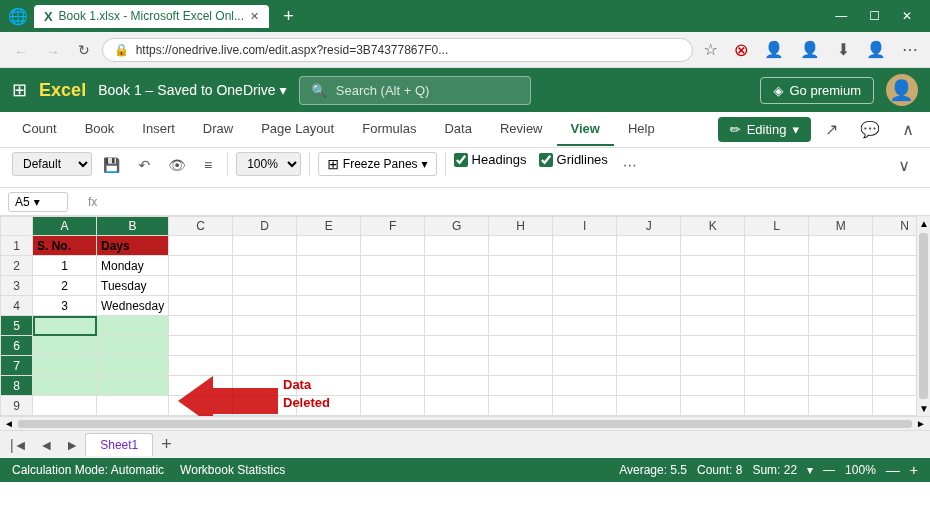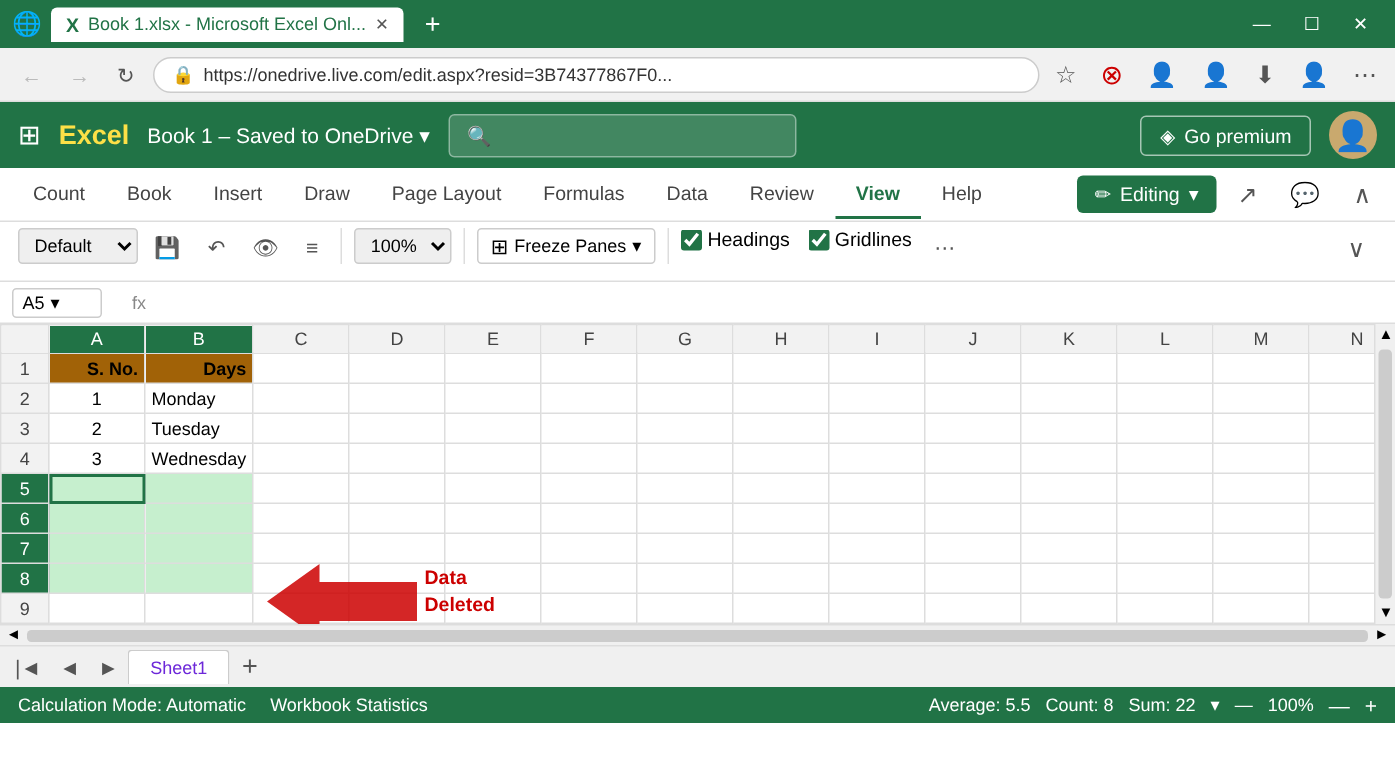--- a/index.html
+++ b/index.html
@@ -241,21 +241,21 @@
     .row-num-cell.active { background: #217346; color: white; }
     .grid-cell {
       border: 1px solid #ddd;
       padding: 2px 4px;
       font-size: 12px;
       min-width: 64px;
       height: 20px;
       white-space: nowrap;
       overflow: hidden;
     }
-    .grid-cell.header-cell { font-weight: bold; background: #a16207; text-align: right; }
+    .grid-cell.header-cell { font-weight: bold; background: #b91c1c; }
     .grid-cell.active-cell { outline: 2px solid #217346; outline-offset: -2px; }
     .grid-cell.selected-range { background: #c6efce; }
 
     
     .sheet-tabs-bar {
       background: #f0f0f0;
       border-top: 1px solid #ddd;
       display: flex;
       align-items: center;
       height: 28px;
@@ -330,20 +330,21 @@
 
 <div class="app-bar">
   <span class="waffle-icon">⊞</span>
   <span class="excel-logo">Excel</span>
   <span class="workbook-name">
     <span>Book 1 – Saved to OneDrive</span>
     <span>▾</span>
   </span>
   <div class="search-box">
     <span>🔍</span>
+    <input type="text" placeholder="Search (Alt + Q)" style="">
   </div>
   <div style="flex:1"></div>
   <button class="go-premium">
     <span>◈</span>
     <span>Go premium</span>
   </button>
   <div class="avatar">
     <span style="font-size:20px;">👤</span>
   </div>
 </div>

